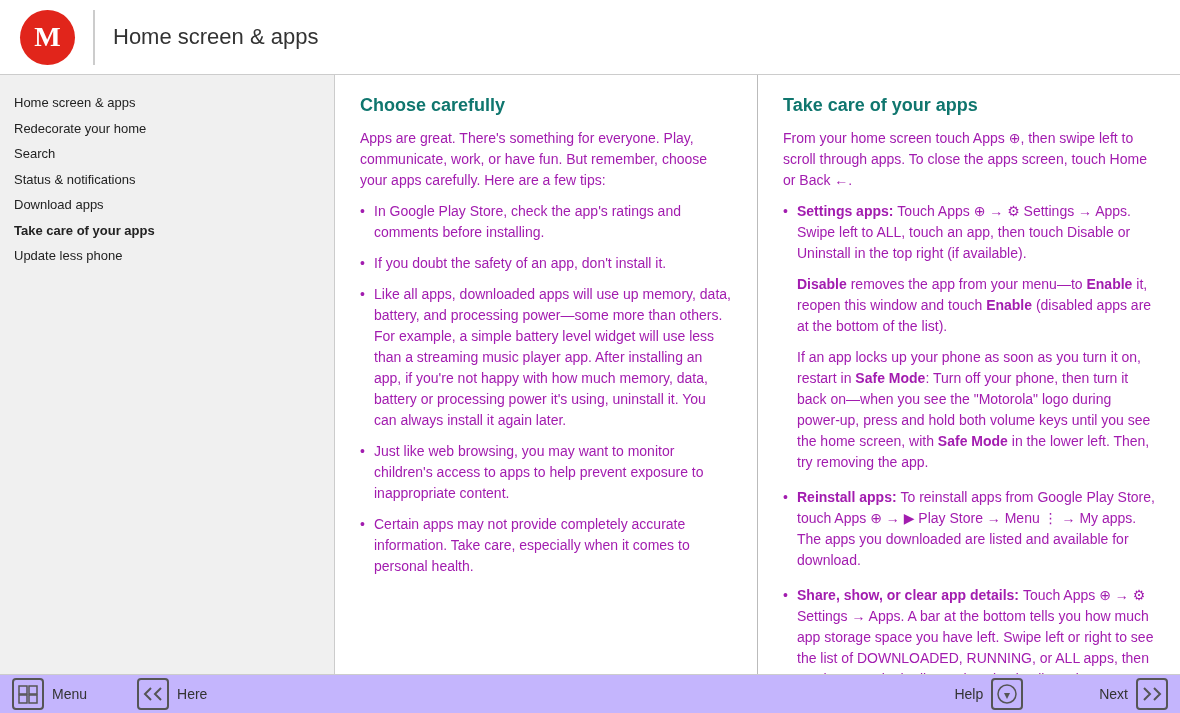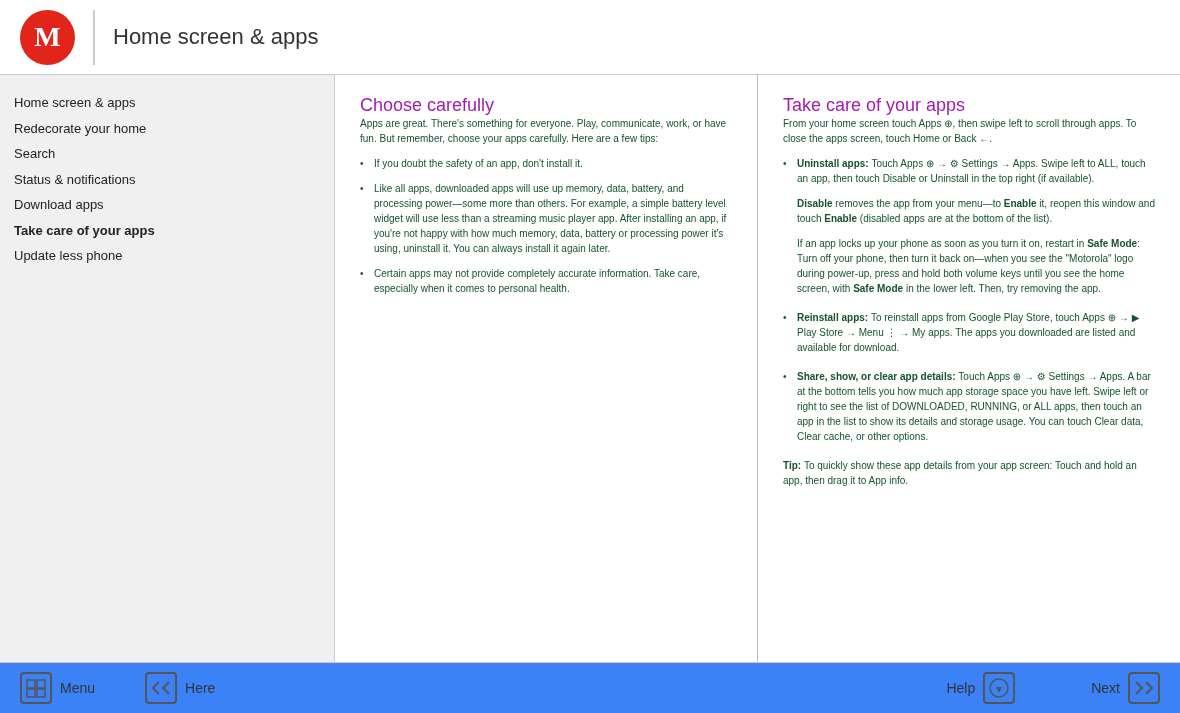--- a/index.html
+++ b/index.html
@@ -129,28 +129,28 @@
 
     .right-panel {
       flex: 1;
       padding: 20px 25px;
       overflow-y: auto;
       background: #fff;
     }
 
     .panel-title {
       font-size: 18px;
-      font-weight: normal;
+      font-weight: bold;
+      color: #0f766e;
+      margin-bottom: 12px;
+    }
+
+    .panel-body {
+      font-size: 14px;
       color: #a21caf;
-      margin-bottom: 0;
-    }
-
-    .panel-body {
-      font-size: 10px;
-      color: #14532d;
       line-height: 1.5;
     }
 
     .panel-body p {
       margin-bottom: 10px;
     }
 
     .panel-body ul {
       list-style: none;
       padding: 0;
@@ -170,26 +170,26 @@
       left: 0;
       top: 0;
     }
 
     .right-panel .bullet-section {
       margin-bottom: 14px;
     }
 
     
     .footer {
-      height: 51px;
-      background: #3b82f6;
+      height: 39px;
+      background: #c4b5fd;
       border-top: 1px solid #ccc;
       display: flex;
       align-items: center;
-      padding: 0 20px;
+      padding: 0 12px;
       flex-shrink: 0;
     }
 
     .footer-left {
       display: flex;
       gap: 50px;
     }
 
     .footer-right {
       display: flex;
@@ -246,33 +246,35 @@
         <div class="sidebar-item">Update less phone</div>
       </div>
 
     <div class="content-area">
 
       <div class="left-panel">
         <div class="panel-title">Choose carefully</div>
         <div class="panel-body">
           <p>Apps are great. There's something for everyone. Play, communicate, work, or have fun. But remember, choose your apps carefully. Here are a few tips:</p>
           <ul>
+              <li>In Google Play Store, check the app's ratings and comments before installing.</li>
               <li>If you doubt the safety of an app, don't install it.</li>
               <li>Like all apps, downloaded apps will use up memory, data, battery, and processing power—some more than others. For example, a simple battery level widget will use less than a streaming music player app. After installing an app, if you're not happy with how much memory, data, battery or processing power it's using, uninstall it. You can always install it again later.</li>
+              <li>Just like web browsing, you may want to monitor children's access to apps to help prevent exposure to inappropriate content.</li>
               <li>Certain apps may not provide completely accurate information. Take care, especially when it comes to personal health.</li>
             </ul>
         </div>
       </div>
 
       <div class="right-panel">
         <div class="panel-title">Take care of your apps</div>
         <div class="panel-body">
           <p>From your home screen touch Apps ⊕, then swipe left to scroll through apps. To close the apps screen, touch Home or Back ←.</p>
         <div class="bullet-section">
-              <p style="padding-left: 14px; position: relative;"><span style="position: absolute; left: 0px;">• </span><strong>Uninstall apps: </strong>Touch Apps ⊕ → ⚙ Settings → Apps. Swipe left to ALL, touch an app, then touch Disable or Uninstall in the top right (if available).</p>
+              <p style="padding-left: 14px; position: relative;"><span style="position: absolute; left: 0px;">• </span><strong>Settings apps: </strong>Touch Apps ⊕ → ⚙ Settings → Apps. Swipe left to ALL, touch an app, then touch Disable or Uninstall in the top right (if available).</p>
               <p style="padding-left: 14px; margin-top: 6px;"><strong>Disable</strong> removes the app from your menu—to <strong>Enable</strong> it, reopen this window and touch <strong>Enable</strong> (disabled apps are at the bottom of the list).</p>
               <p style="padding-left: 14px; margin-top: 6px;">If an app locks up your phone as soon as you turn it on, restart in <strong>Safe Mode</strong>: Turn off your phone, then turn it back on—when you see the "Motorola" logo during power-up, press and hold both volume keys until you see the home screen, with <strong>Safe Mode</strong> in the lower left. Then, try removing the app.</p>
             </div>
             <div class="bullet-section">
               <p style="padding-left: 14px; position: relative;"><span style="position: absolute; left: 0px;">• </span><strong>Reinstall apps: </strong>To reinstall apps from Google Play Store, touch Apps ⊕ → ▶ Play Store → Menu ⋮ → My apps. The apps you downloaded are listed and available for download.</p>
             </div>
             <div class="bullet-section">
               <p style="padding-left: 14px; position: relative;"><span style="position: absolute; left: 0px;">• </span><strong>Share, show, or clear app details: </strong>Touch Apps ⊕ → ⚙ Settings → Apps. A bar at the bottom tells you how much app storage space you have left. Swipe left or right to see the list of DOWNLOADED, RUNNING, or ALL apps, then touch an app in the list to show its details and storage usage. You can touch Clear data, Clear cache, or other options.</p>
             </div>
             <div class="bullet-section">

